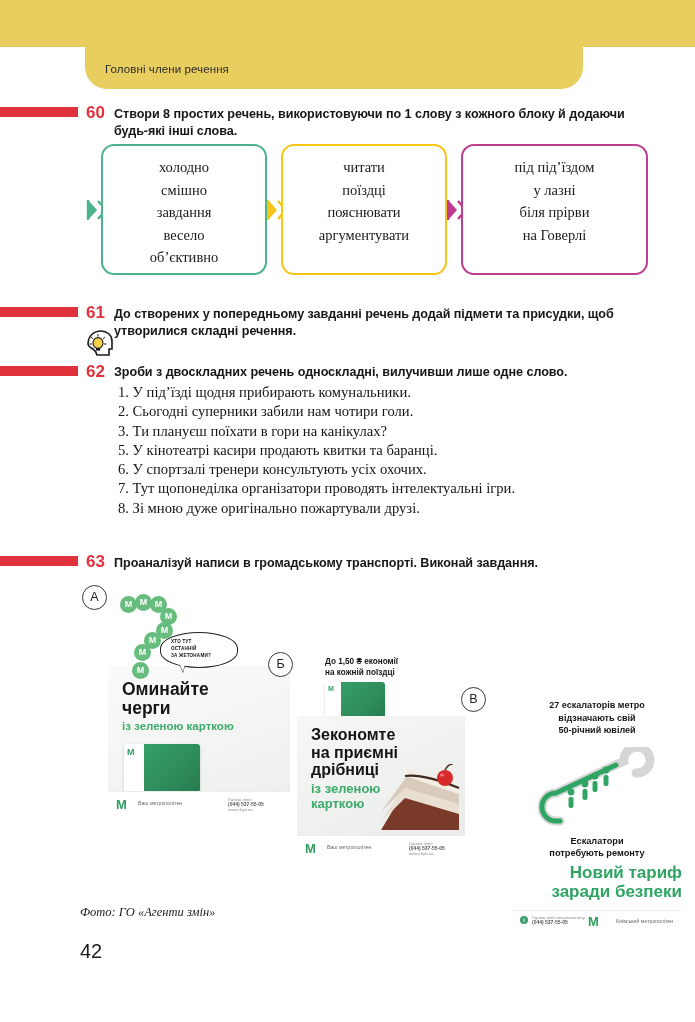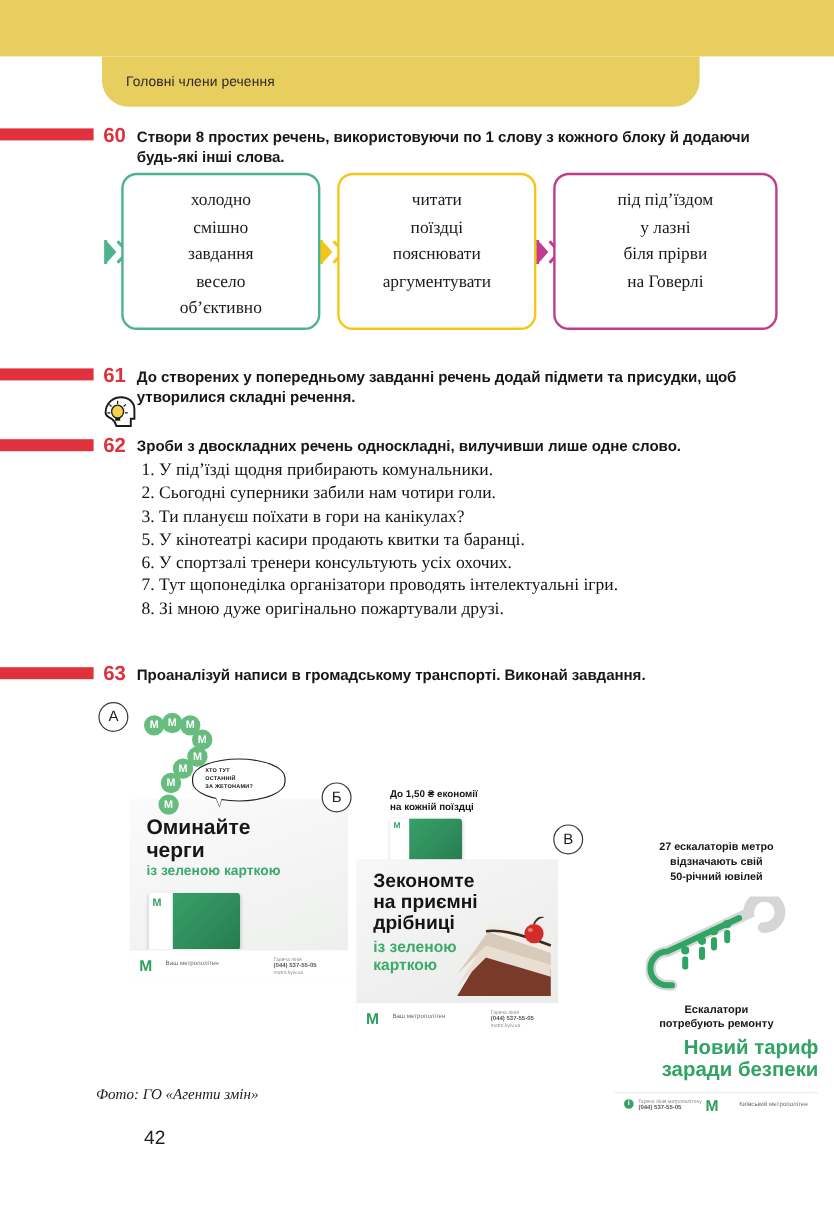--- a/index.html
+++ b/index.html
@@ -289,21 +289,21 @@
   }
 
   
   #photo-caption {
     position:absolute; left:80px; top:905px;
     font-family:"Liberation Serif", serif;
     font-style: italic; font-size: 12.5px; color:#1c1c1c;
   }
   #page-number {
     position:absolute; left:80px; top:940px;
-    font-size: 16px; color:#1c1c1c;margin-left:40px;
+    font-size: 20px; color:#1c1c1c;
   }
 </style>
 </head>
 <body>
 
 <div id="header-band-top"></div>
 <div id="header-band-bottom"></div>
 <div id="header-title">Головні члени речення</div>
 
 <div class="ex">

